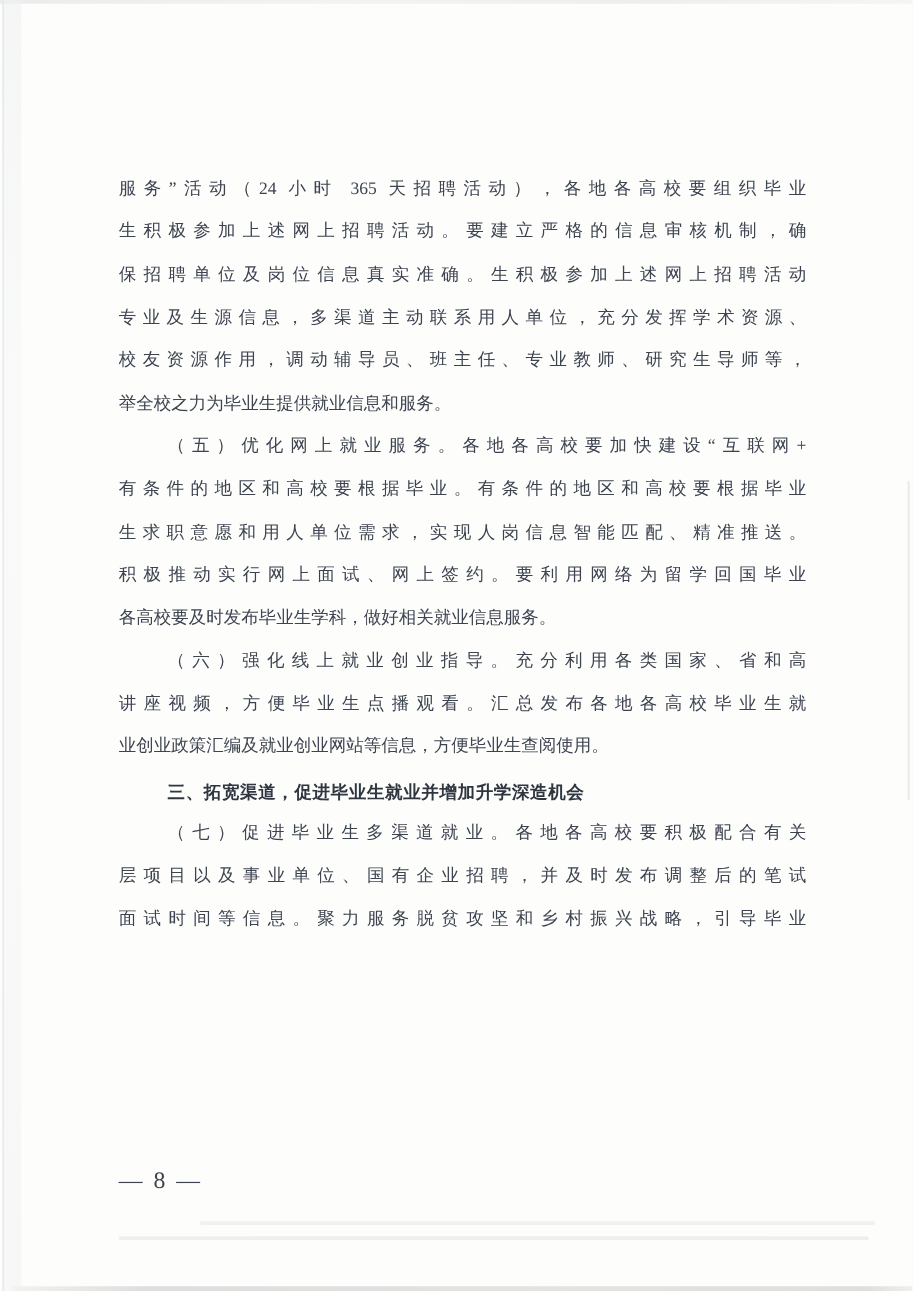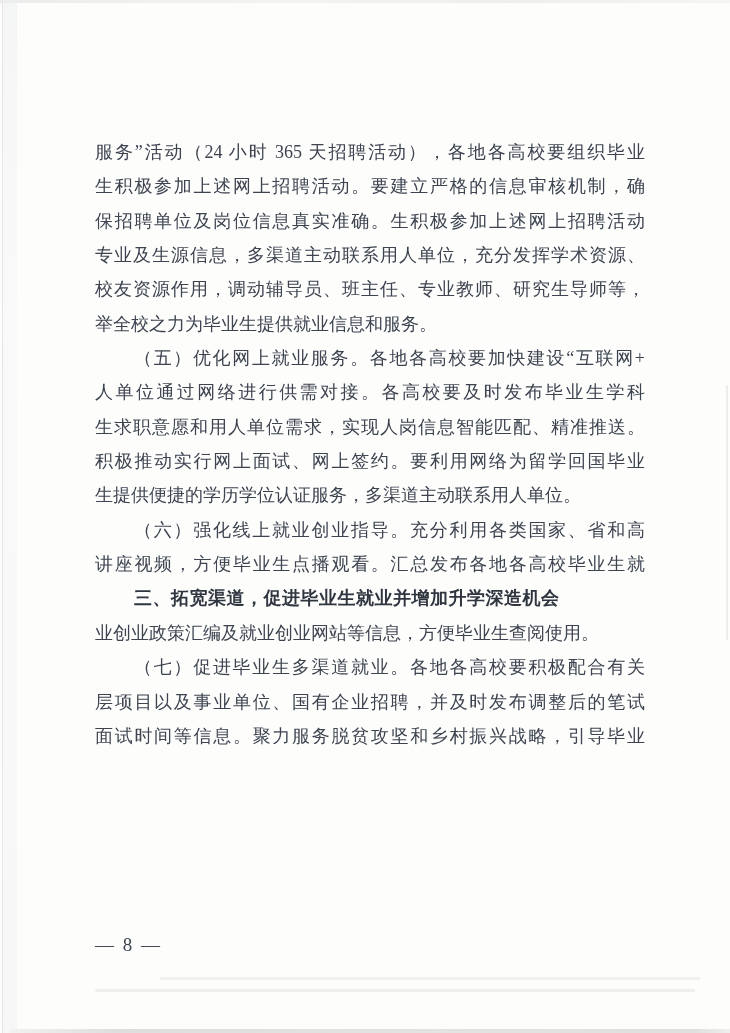--- a/index.html
+++ b/index.html
@@ -60,21 +60,21 @@
   
   .content {
     position: absolute;
     left: 95px;
     top: 135px;
     width: 550px;
   }
   .line {
     height: 34.35px;
     line-height: 34.35px;
-    font-size: 18px;
+    font-size: 14px;
     color: #3d4450;
     text-align: justify;
     text-align-last: left;
     overflow: hidden;
     white-space: nowrap;
     letter-spacing: 0px;
   }
   .line.fill {
     white-space: normal;
     text-align-last: justify;
@@ -112,27 +112,27 @@
   <div class="scan-bottom-edge"></div>
 
   <div class="content" id="doc-lines">
       <div class="line fill">服务”活动（24 小时 365 天招聘活动），各地各高校要组织毕业</div>
       <div class="line fill">生积极参加上述网上招聘活动。要建立严格的信息审核机制，确</div>
       <div class="line fill">保招聘单位及岗位信息真实准确。生积极参加上述网上招聘活动</div>
       <div class="line fill">专业及生源信息，多渠道主动联系用人单位，充分发挥学术资源、</div>
       <div class="line fill">校友资源作用，调动辅导员、班主任、专业教师、研究生导师等，</div>
       <div class="line">举全校之力为毕业生提供就业信息和服务。</div>
       <div class="line fill indent">（五）优化网上就业服务。各地各高校要加快建设“互联网+</div>
-      <div class="line fill">人单位通过网络进行供需对接。各高校要及时发布毕业生学科</div>
+      <div class="line fill">有条件的地区和高校要根据毕业。有条件的地区和高校要根据毕业</div>
       <div class="line fill">生求职意愿和用人单位需求，实现人岗信息智能匹配、精准推送。</div>
       <div class="line fill">积极推动实行网上面试、网上签约。要利用网络为留学回国毕业</div>
-      <div class="line">生提供便捷的学历学位认证服务，多渠道主动联系用人单位。</div>
+      <div class="line">各高校要及时发布毕业生学科，做好相关就业信息服务。</div>
       <div class="line fill indent">（六）强化线上就业创业指导。充分利用各类国家、省和高</div>
       <div class="line fill">讲座视频，方便毕业生点播观看。汇总发布各地各高校毕业生就</div>
+      <div class="line">业创业政策汇编及就业创业网站等信息，方便毕业生查阅使用。</div>
       <div class="line indent bold">三、拓宽渠道，促进毕业生就业并增加升学深造机会</div>
-      <div class="line">业创业政策汇编及就业创业网站等信息，方便毕业生查阅使用。</div>
       <div class="line fill indent">（七）促进毕业生多渠道就业。各地各高校要积极配合有关</div>
       <div class="line fill">层项目以及事业单位、国有企业招聘，并及时发布调整后的笔试</div>
       <div class="line fill">面试时间等信息。聚力服务脱贫攻坚和乡村振兴战略，引导毕业</div>
     </div>
 
   <div class="page-number">— 8 —</div>
 </div>
 
 </body></html>

